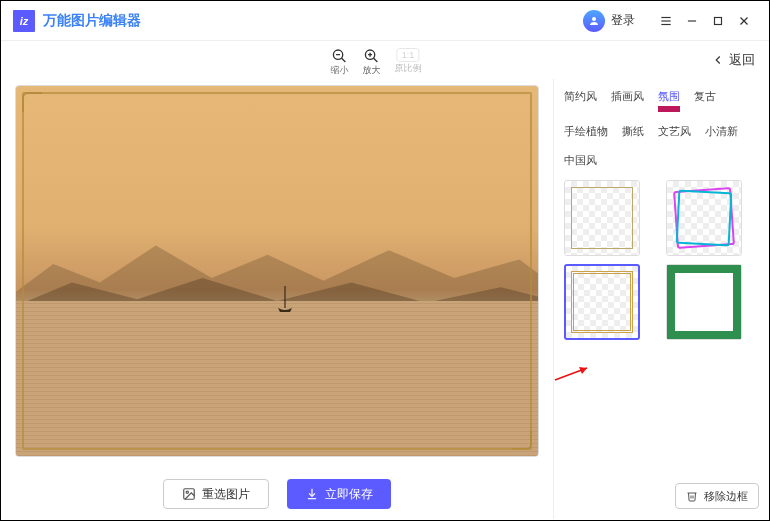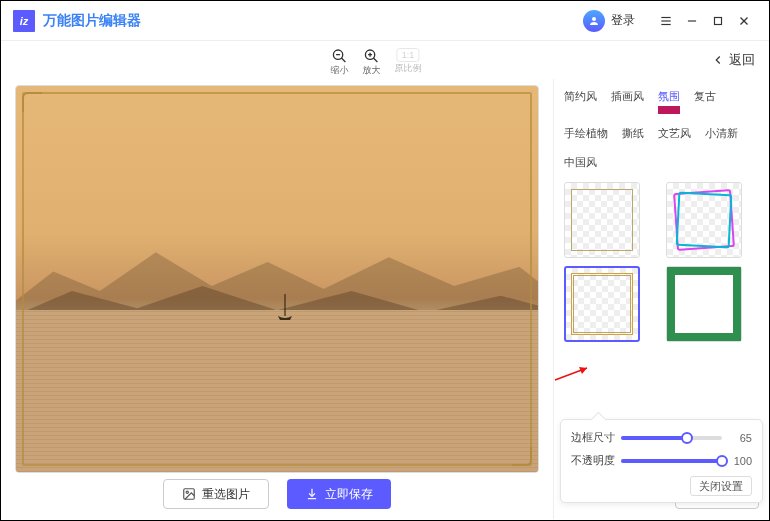--- a/index.html
+++ b/index.html
@@ -29,29 +29,29 @@
 .frame-ornate { position: absolute; inset: 6px; border: 2px solid rgba(180,140,60,.7); border-radius: 2px; }
 .frame-ornate::before, .frame-ornate::after { content: ""; position: absolute; width: 18px; height: 18px; border: 2px solid rgba(180,140,60,.9); }
 .frame-ornate::before { top: -2px; left: -2px; border-right: none; border-bottom: none; border-radius: 6px 0 0 0; }
 .frame-ornate::after { bottom: -2px; right: -2px; border-left: none; border-top: none; border-radius: 0 0 6px 0; }
 .mountains { position: absolute; left: 0; right: 0; top: 38%; height: 25%; }
 .mountains svg { width: 100%; height: 100%; }
 .water { position: absolute; left: 0; right: 0; top: 58%; bottom: 0; background: repeating-linear-gradient(0deg, rgba(120,80,40,.12) 0 1px, transparent 1px 4px), #c9a478; }
 .boat { position: absolute; left: 49%; top: 54%; }
 .boat svg { width: 26px; height: 30px; }
 
-.actions { display: flex; justify-content: center; gap: 18px; padding: 6px 0 2px; }
+.actions { display: flex; justify-content: center; gap: 18px; padding: 22px 0 2px; }
 .btn { height: 30px; padding: 0 18px; border-radius: 4px; font-size: 12px; display: flex; align-items: center; gap: 6px; cursor: pointer; }
 .btn-outline { border: 1px solid #ccc; background: #fff; color: #333; }
 .btn-primary { background: #5b5bff; color: #fff; border: none; }
 
 .side { width: 216px; border-left: 1px solid #eee; padding: 8px 10px 10px; display: flex; flex-direction: column; position: relative; }
 .cats { display: flex; flex-wrap: wrap; gap: 10px 14px; font-size: 11px; color: #444; margin-bottom: 6px; }
 .cat { cursor: pointer; padding: 2px 0; }
-.cat.active { color: #5b5bff; border-bottom: 8px solid #be185d; }
+.cat.active { color: #5b5bff; border-bottom: 6px solid #be185d; }
 .thumbs { display: grid; grid-template-columns: 1fr 1fr; gap: 8px; margin-top: 4px; }
 .thumb { width: 76px; height: 76px; border: 1px solid #ddd; border-radius: 3px; background-image: linear-gradient(45deg,#eee 25%,transparent 25%),linear-gradient(-45deg,#eee 25%,transparent 25%),linear-gradient(45deg,transparent 75%,#eee 75%),linear-gradient(-45deg,transparent 75%,#eee 75%); background-size: 12px 12px; background-position: 0 0,0 6px,6px -6px,-6px 0; position: relative; cursor: pointer; }
 .thumb.sel { border: 2px solid #5b5bff; }
 .thumb-inner1 { position: absolute; inset: 6px; border: 1px solid #bba76a; }
 .thumb-inner2 { position: absolute; inset: 8px; border: 2px solid #d946ef; transform: rotate(-4deg); border-radius: 3px; }
 .thumb-inner2b { position: absolute; inset: 10px; border: 2px solid #06b6d4; transform: rotate(3deg); border-radius: 3px; }
 .thumb-inner3 { position: absolute; inset: 5px; border: 3px double #c9a24a; }
 .thumb-inner4 { position: absolute; inset: 0; background: #2f8f4f; }
 .thumb-inner4::after { content:""; position:absolute; inset:8px; background:#fff; }
 
@@ -201,41 +201,20 @@
           <div class="thumb-inner2b"></div>
         </div>
       <div class="thumb sel">
           <div class="thumb-inner3"></div>
         </div>
       <div class="thumb">
           <div class="thumb-inner4"></div>
         </div>
     </div>
 
-    <div class="settings">
-      <div class="srow">
-        <span class="sl">边框尺寸</span>
-        <div class="slider">
-          <div class="slider-fill" style="width:65%"></div>
-          <div class="slider-thumb" style="left:65%"></div>
-        </div>
-        <span class="sval">65</span>
-      </div>
-      <div class="srow">
-        <span class="sl">不透明度</span>
-        <div class="slider">
-          <div class="slider-fill" style="width:100%"></div>
-          <div class="slider-thumb" style="left:100%"></div>
-        </div>
-        <span class="sval">100</span>
-      </div>
-      <div class="close-settings">
-        <span>关闭设置</span>
-      </div>
-    </div>
 
     <div class="remove-frame">
       <div class="btn">
         <svg width="12" height="12" viewBox="0 0 24 24" fill="none" stroke="#555" stroke-width="2">
             <polyline points="3 6 5 6 21 6"></polyline>
             <path d="M19 6l-1 14a2 2 0 0 1-2 2H8a2 2 0 0 1-2-2L5 6"></path>
             <path d="M10 11v6M14 11v6"></path>
           </svg>
         <span>移除边框</span>
       </div>

